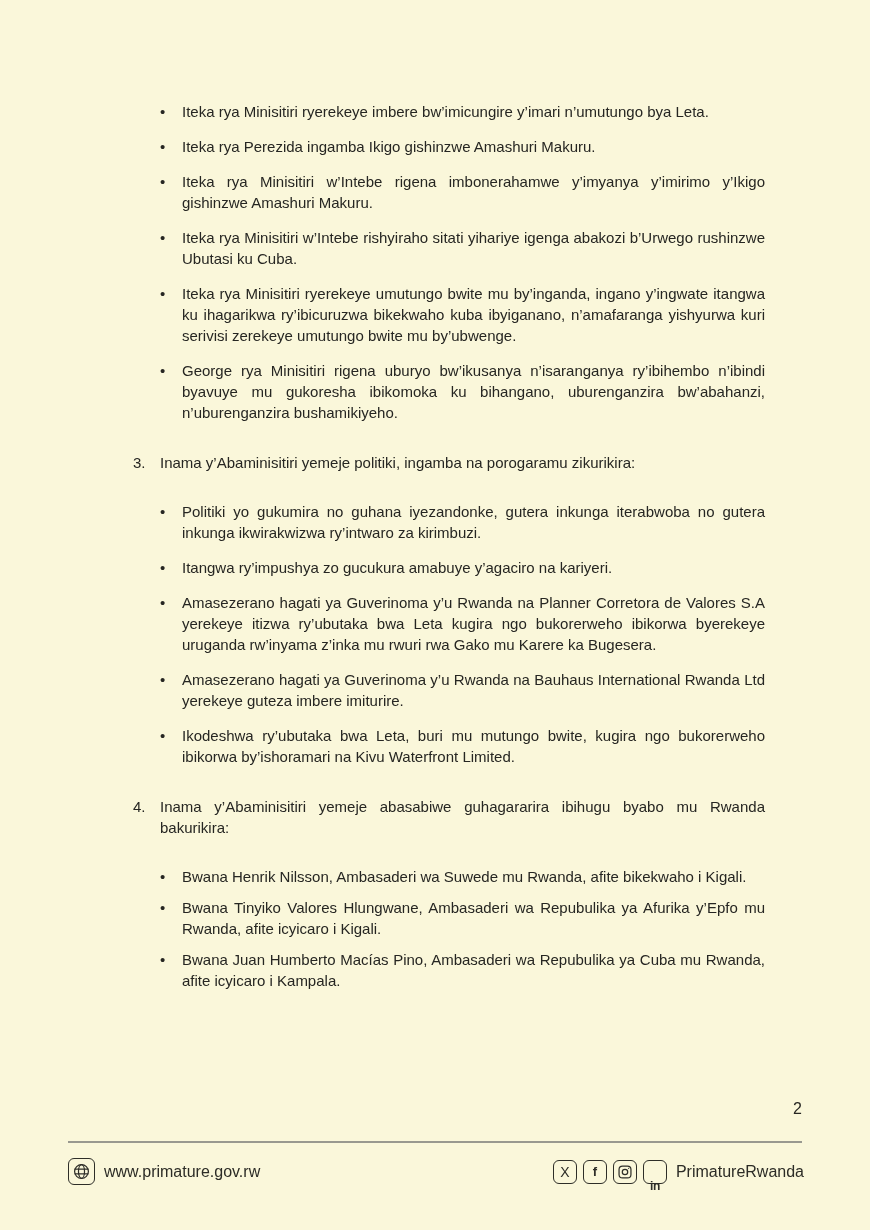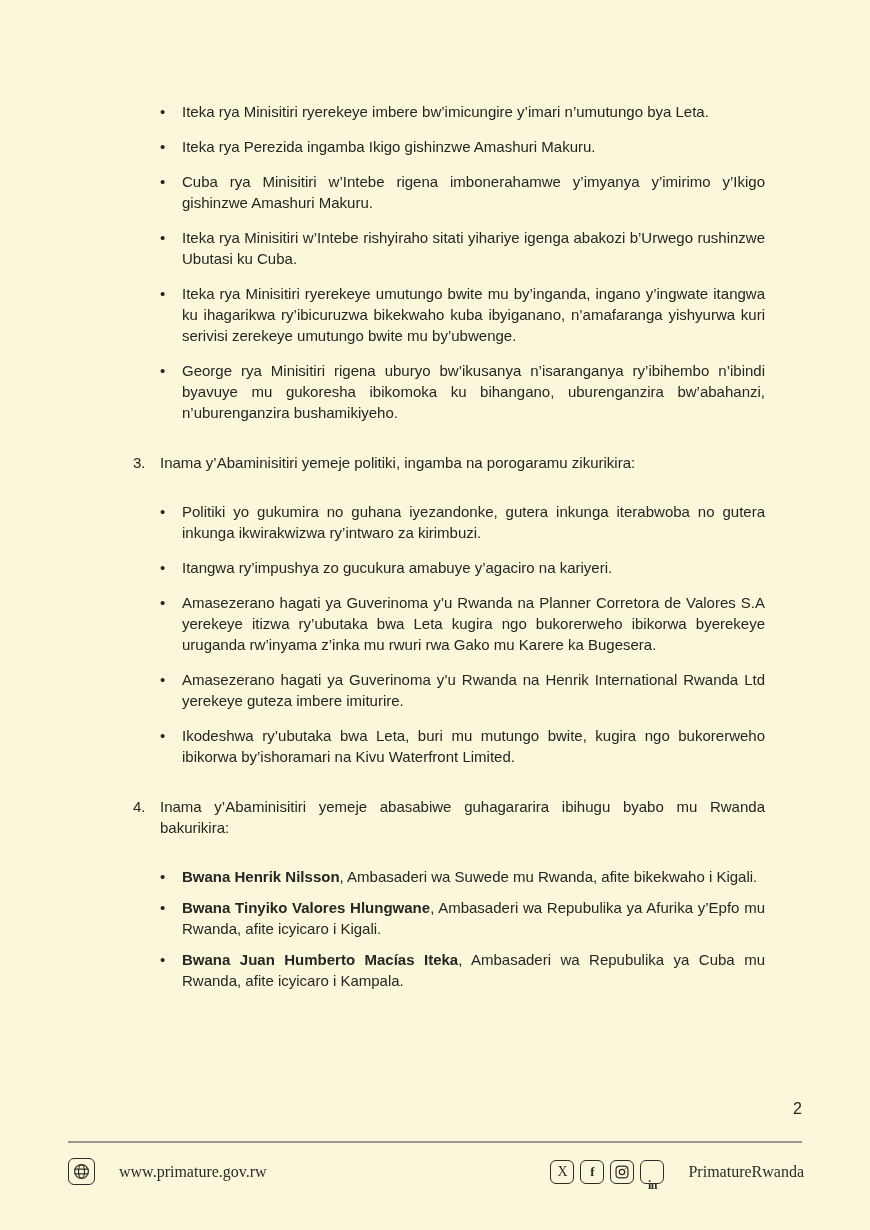--- a/index.html
+++ b/index.html
@@ -31,39 +31,39 @@
   }
   .txt{
     flex:1;
     text-align:justify;
   }
   .numitem{
     display:flex;
     margin:29px 0 28px 0;
   }
   .num{flex:0 0 27px;}
-  .b{font-weight:bold;}
+  .b{font-weight:normal;}
   .page-number{
     position:absolute;
     right:68px;top:1100px;
     font-size:16px;
   }
   .footer-rule{
     position:absolute;
     left:68px;right:68px;top:1141px;
     border-top:2px solid #99998f;
   }
   .footer-row{
     position:absolute;
     left:68px;right:66px;top:1158px;
     display:flex;justify-content:space-between;align-items:center;
     font-size:16px;color:#2c2c26;
   }
   .footer-left,.footer-right{
-    display:flex;align-items:center;gap:24px;font-family:Liberation Serif, serif;
+    display:flex;align-items:center;gap:9px;
   }
   .icon-box{
     width:24px;height:24px;
     border:1.6px solid #2e2e28;
     border-radius:6px;
     display:flex;align-items:center;justify-content:center;
     box-sizing:border-box;
     background:transparent;
     font-size:13px;font-weight:bold;color:#2e2e28;
   }
@@ -83,21 +83,21 @@
       <li>
         <span class="dot">•</span>
         <span class="txt">Iteka rya Minisitiri ryerekeye imbere bw’imicungire y’imari n’umutungo bya Leta.</span>
       </li>
       <li>
         <span class="dot">•</span>
         <span class="txt">Iteka rya Perezida ingamba Ikigo gishinzwe Amashuri Makuru.</span>
       </li>
       <li>
         <span class="dot">•</span>
-        <span class="txt">Cuba rya Minisitiri w’Intebe rigena imbonerahamwe y’imyanya y’imirimo y’Ikigo gishinzwe Amashuri Makuru.</span>
+        <span class="txt">Iteka rya Minisitiri w’Intebe rigena imbonerahamwe y’imyanya y’imirimo y’Ikigo gishinzwe Amashuri Makuru.</span>
       </li>
       <li>
         <span class="dot">•</span>
         <span class="txt">Iteka rya Minisitiri w’Intebe rishyiraho sitati yihariye igenga abakozi b’Urwego rushinzwe Ubutasi ku Cuba.</span>
       </li>
       <li>
         <span class="dot">•</span>
         <span class="txt">Iteka rya Minisitiri ryerekeye umutungo bwite mu by’inganda, ingano y’ingwate itangwa ku ihagarikwa ry’ibicuruzwa bikekwaho kuba ibyiganano, n’amafaranga yishyurwa kuri serivisi zerekeye umutungo bwite mu by’ubwenge.</span>
       </li>
       <li>
@@ -119,21 +119,21 @@
       <li>
         <span class="dot">•</span>
         <span class="txt">Itangwa ry’impushya zo gucukura amabuye y’agaciro na kariyeri.</span>
       </li>
       <li>
         <span class="dot">•</span>
         <span class="txt">Amasezerano hagati ya Guverinoma y’u Rwanda na Planner Corretora de Valores S.A yerekeye itizwa ry’ubutaka bwa Leta kugira ngo bukorerweho ibikorwa byerekeye uruganda rw’inyama z’inka mu rwuri rwa Gako mu Karere ka Bugesera.</span>
       </li>
       <li>
         <span class="dot">•</span>
-        <span class="txt">Amasezerano hagati ya Guverinoma y’u Rwanda na Henrik International Rwanda Ltd yerekeye guteza imbere imiturire.</span>
+        <span class="txt">Amasezerano hagati ya Guverinoma y’u Rwanda na Bauhaus International Rwanda Ltd yerekeye guteza imbere imiturire.</span>
       </li>
       <li>
         <span class="dot">•</span>
         <span class="txt">Ikodeshwa ry’ubutaka bwa Leta, buri mu mutungo bwite, kugira ngo bukorerweho ibikorwa by’ishoramari na Kivu Waterfront Limited.</span>
       </li>
     </ul>
 
     <div class="numitem">
       <span class="num">4.</span>
       <span class="txt">Inama y’Abaminisitiri yemeje abasabiwe guhagararira ibihugu byabo mu Rwanda bakurikira:</span>
@@ -143,21 +143,21 @@
       <li>
         <span class="dot">•</span>
         <span class="txt"><span class="b">Bwana Henrik Nilsson</span><span>, Ambasaderi wa Suwede mu Rwanda, afite bikekwaho i Kigali.</span></span>
       </li>
       <li>
         <span class="dot">•</span>
         <span class="txt"><span class="b">Bwana Tinyiko Valores Hlungwane</span><span>, Ambasaderi wa Repubulika ya Afurika y’Epfo mu Rwanda, afite icyicaro i Kigali.</span></span>
       </li>
       <li>
         <span class="dot">•</span>
-        <span class="txt"><span class="b">Bwana Juan Humberto Macías Iteka</span><span>, Ambasaderi wa Repubulika ya Cuba mu Rwanda, afite icyicaro i Kampala.</span></span>
+        <span class="txt"><span class="b">Bwana Juan Humberto Macías Pino</span><span>, Ambasaderi wa Repubulika ya Cuba mu Rwanda, afite icyicaro i Kampala.</span></span>
       </li>
     </ul>
 
   </div>
 
   <div class="page-number">2</div>
 
   <div class="footer-rule"></div>
 
   <div class="footer-row">

